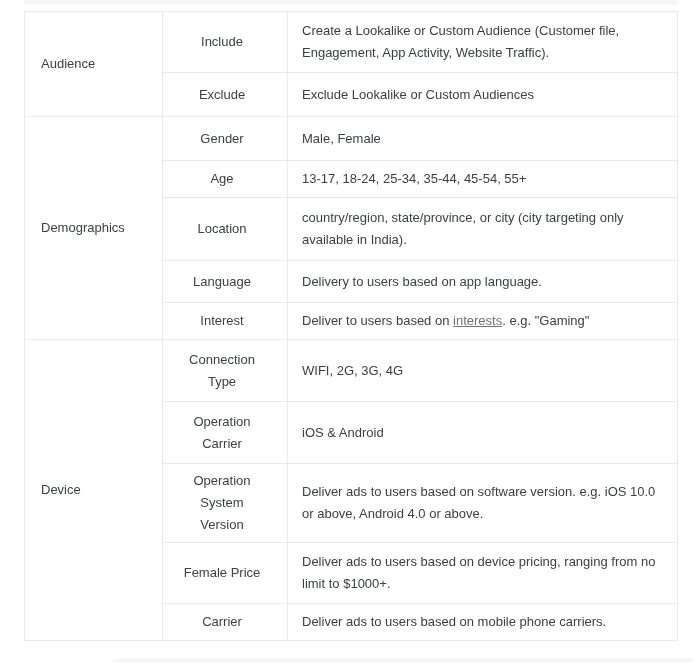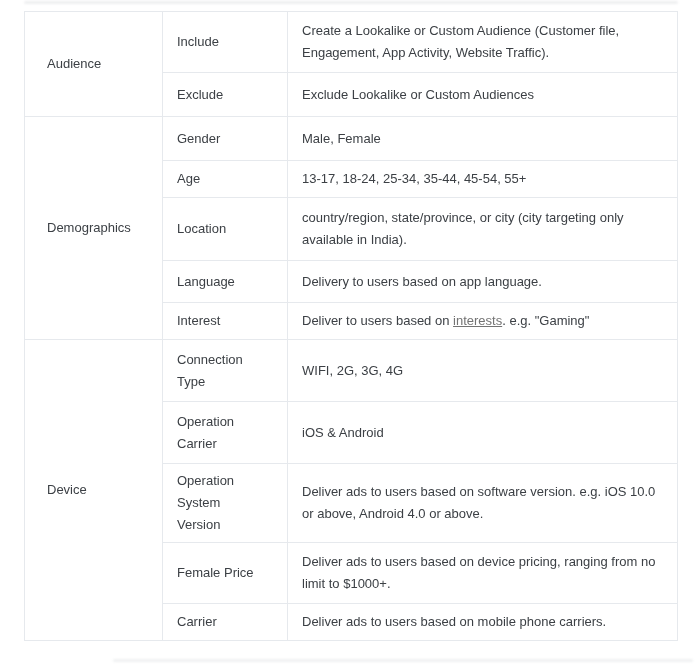--- a/index.html
+++ b/index.html
@@ -23,22 +23,22 @@
   }
   col.c1 { width:138px; }
   col.c2 { width:125px; }
   col.c3 { width:390px; }
 
   td {
     border:1px solid #e6e9ed;
     font-size:13px; line-height:22px; color:#3c4045;
     vertical-align:middle; background:#ffffff;
   }
-  td.cat  { padding:6px 10px 6px 22px; }
-  td.sub  { padding:6px 20px 6px 14px; }
+  td.cat  { padding:6px 10px 6px 16px; }
+  td.sub  { padding:6px 20px 6px 14px;text-align:center; }
   td.desc { padding:6px 10px 6px 14px; }
 
   a.inline-link { color:#737373; text-decoration:underline; cursor:pointer; }
 
   tr.rh61 { height:61px; }
   tr.rh44 { height:44px; }
   tr.rh45 { height:37px; }
   tr.rh63 { height:63px; }
   tr.rh42 { height:42px; }
   tr.rh62 { height:62px; }

